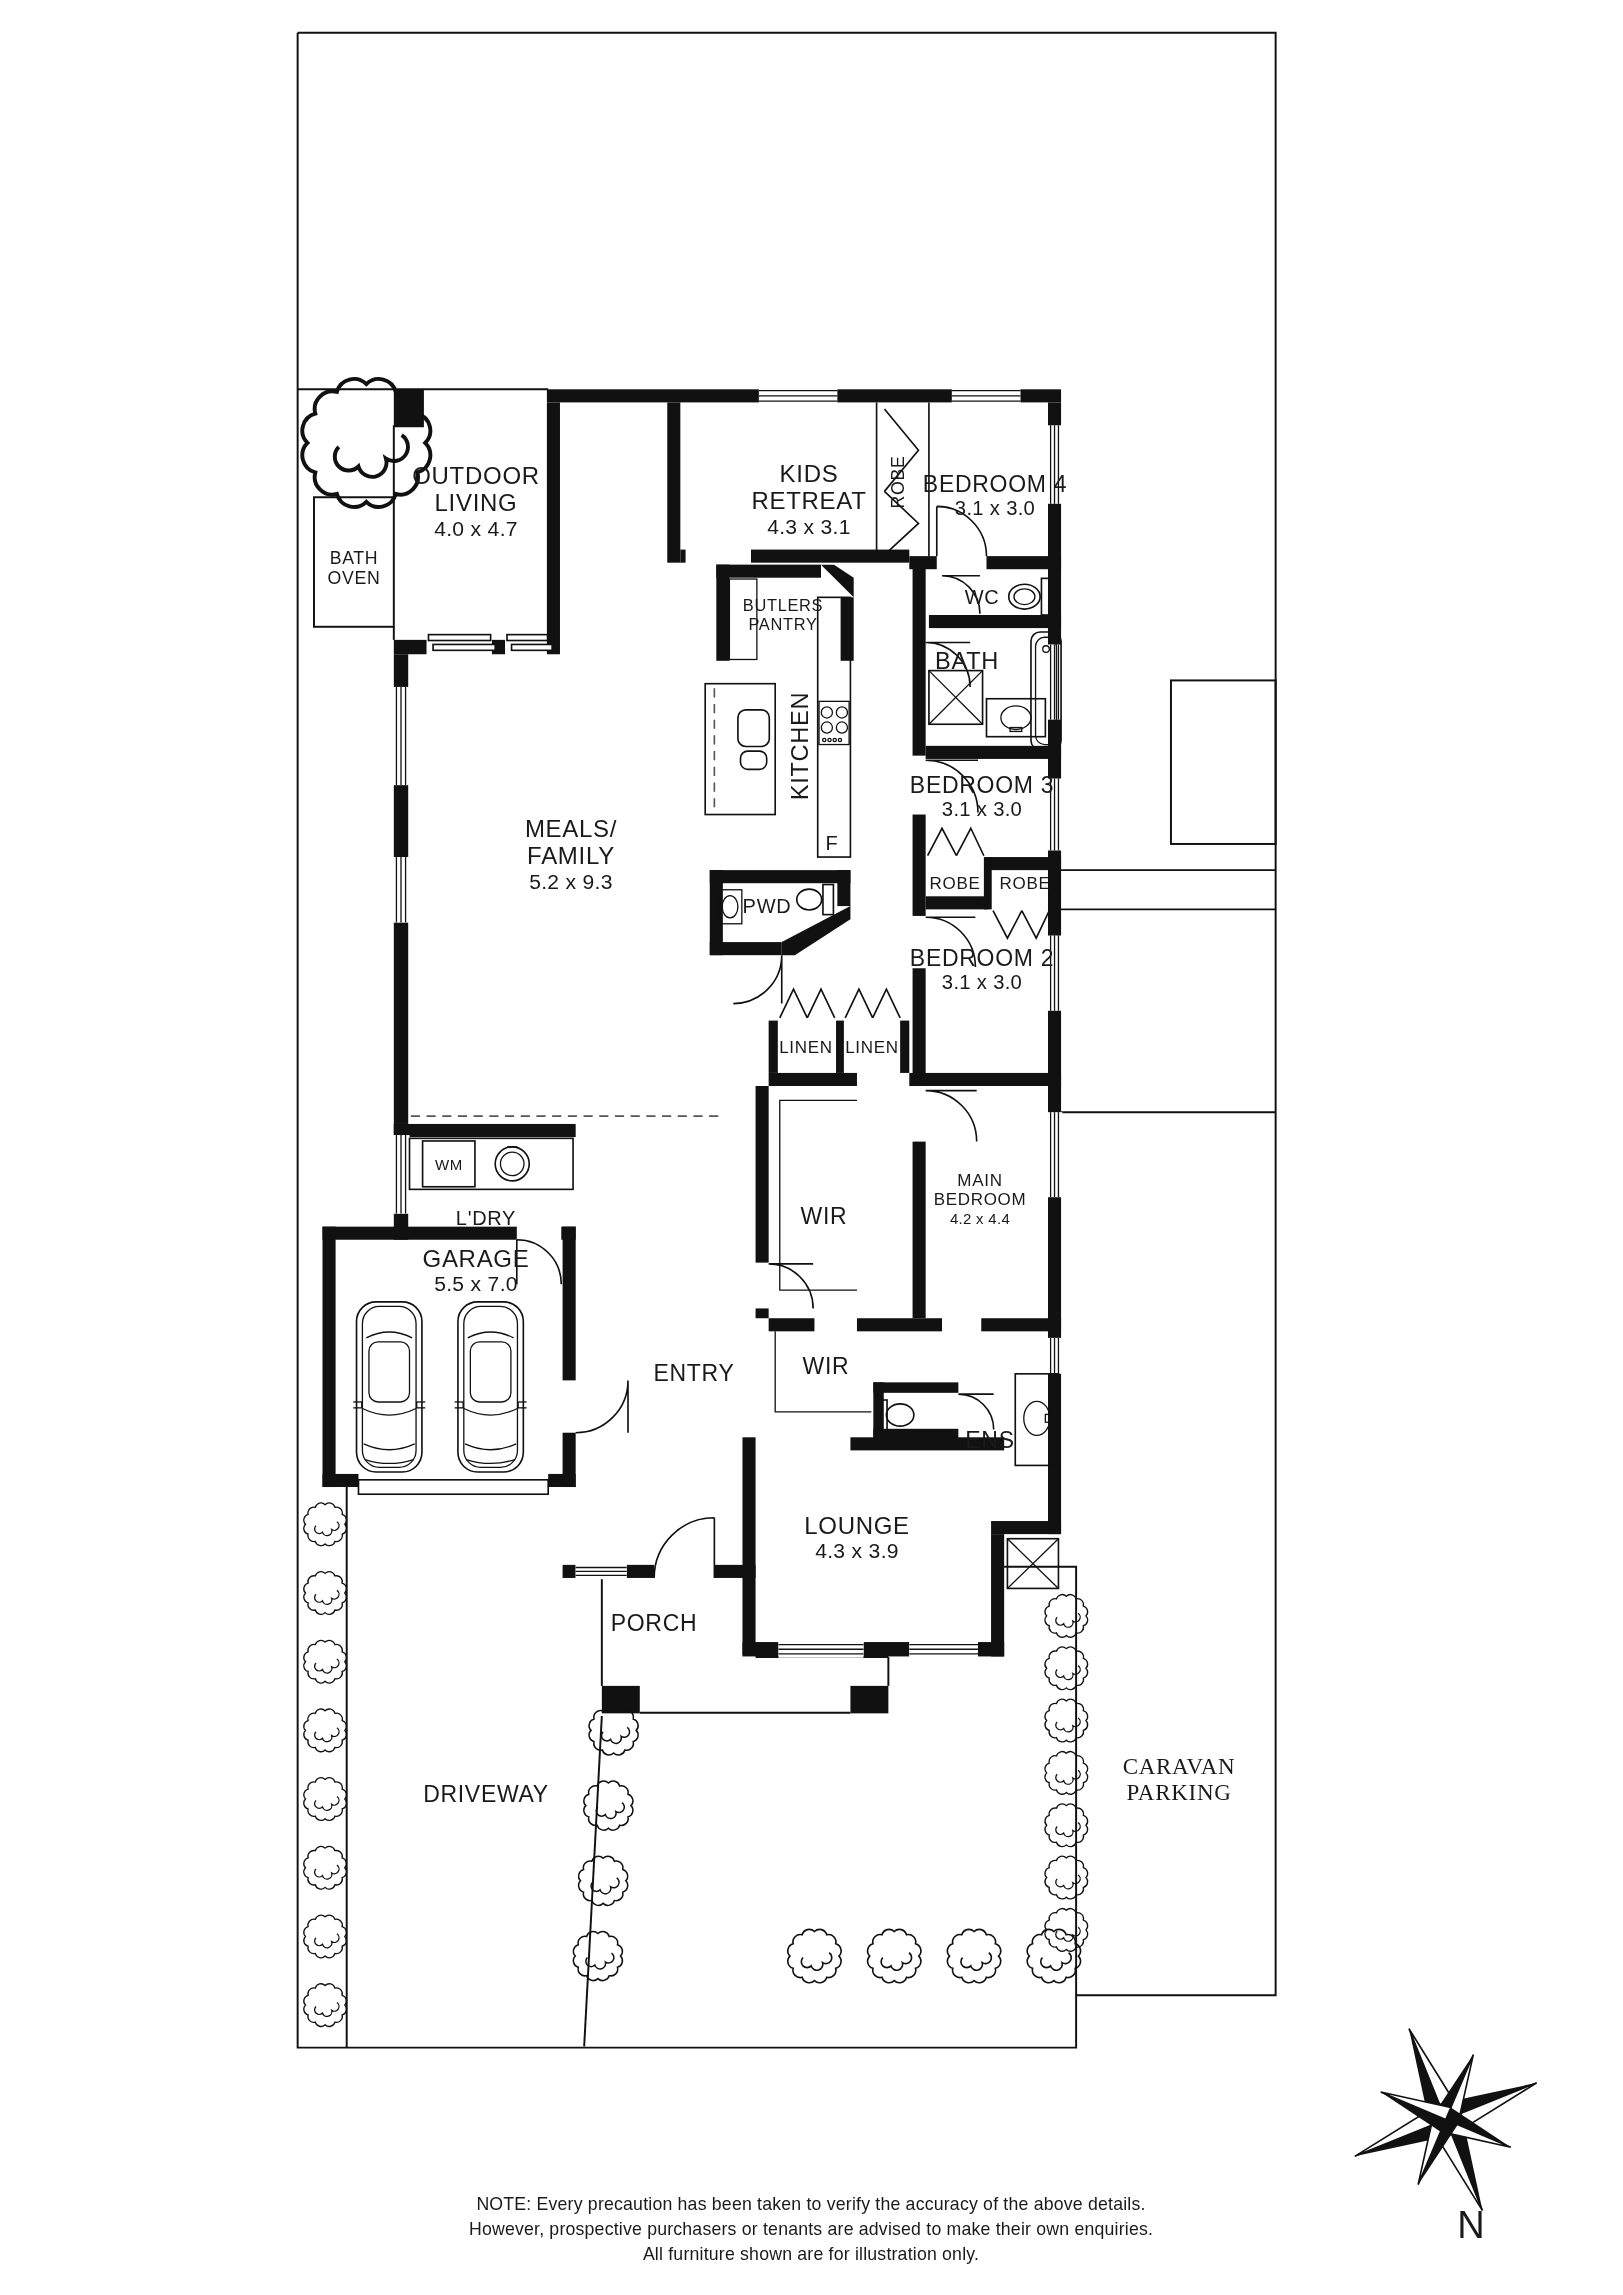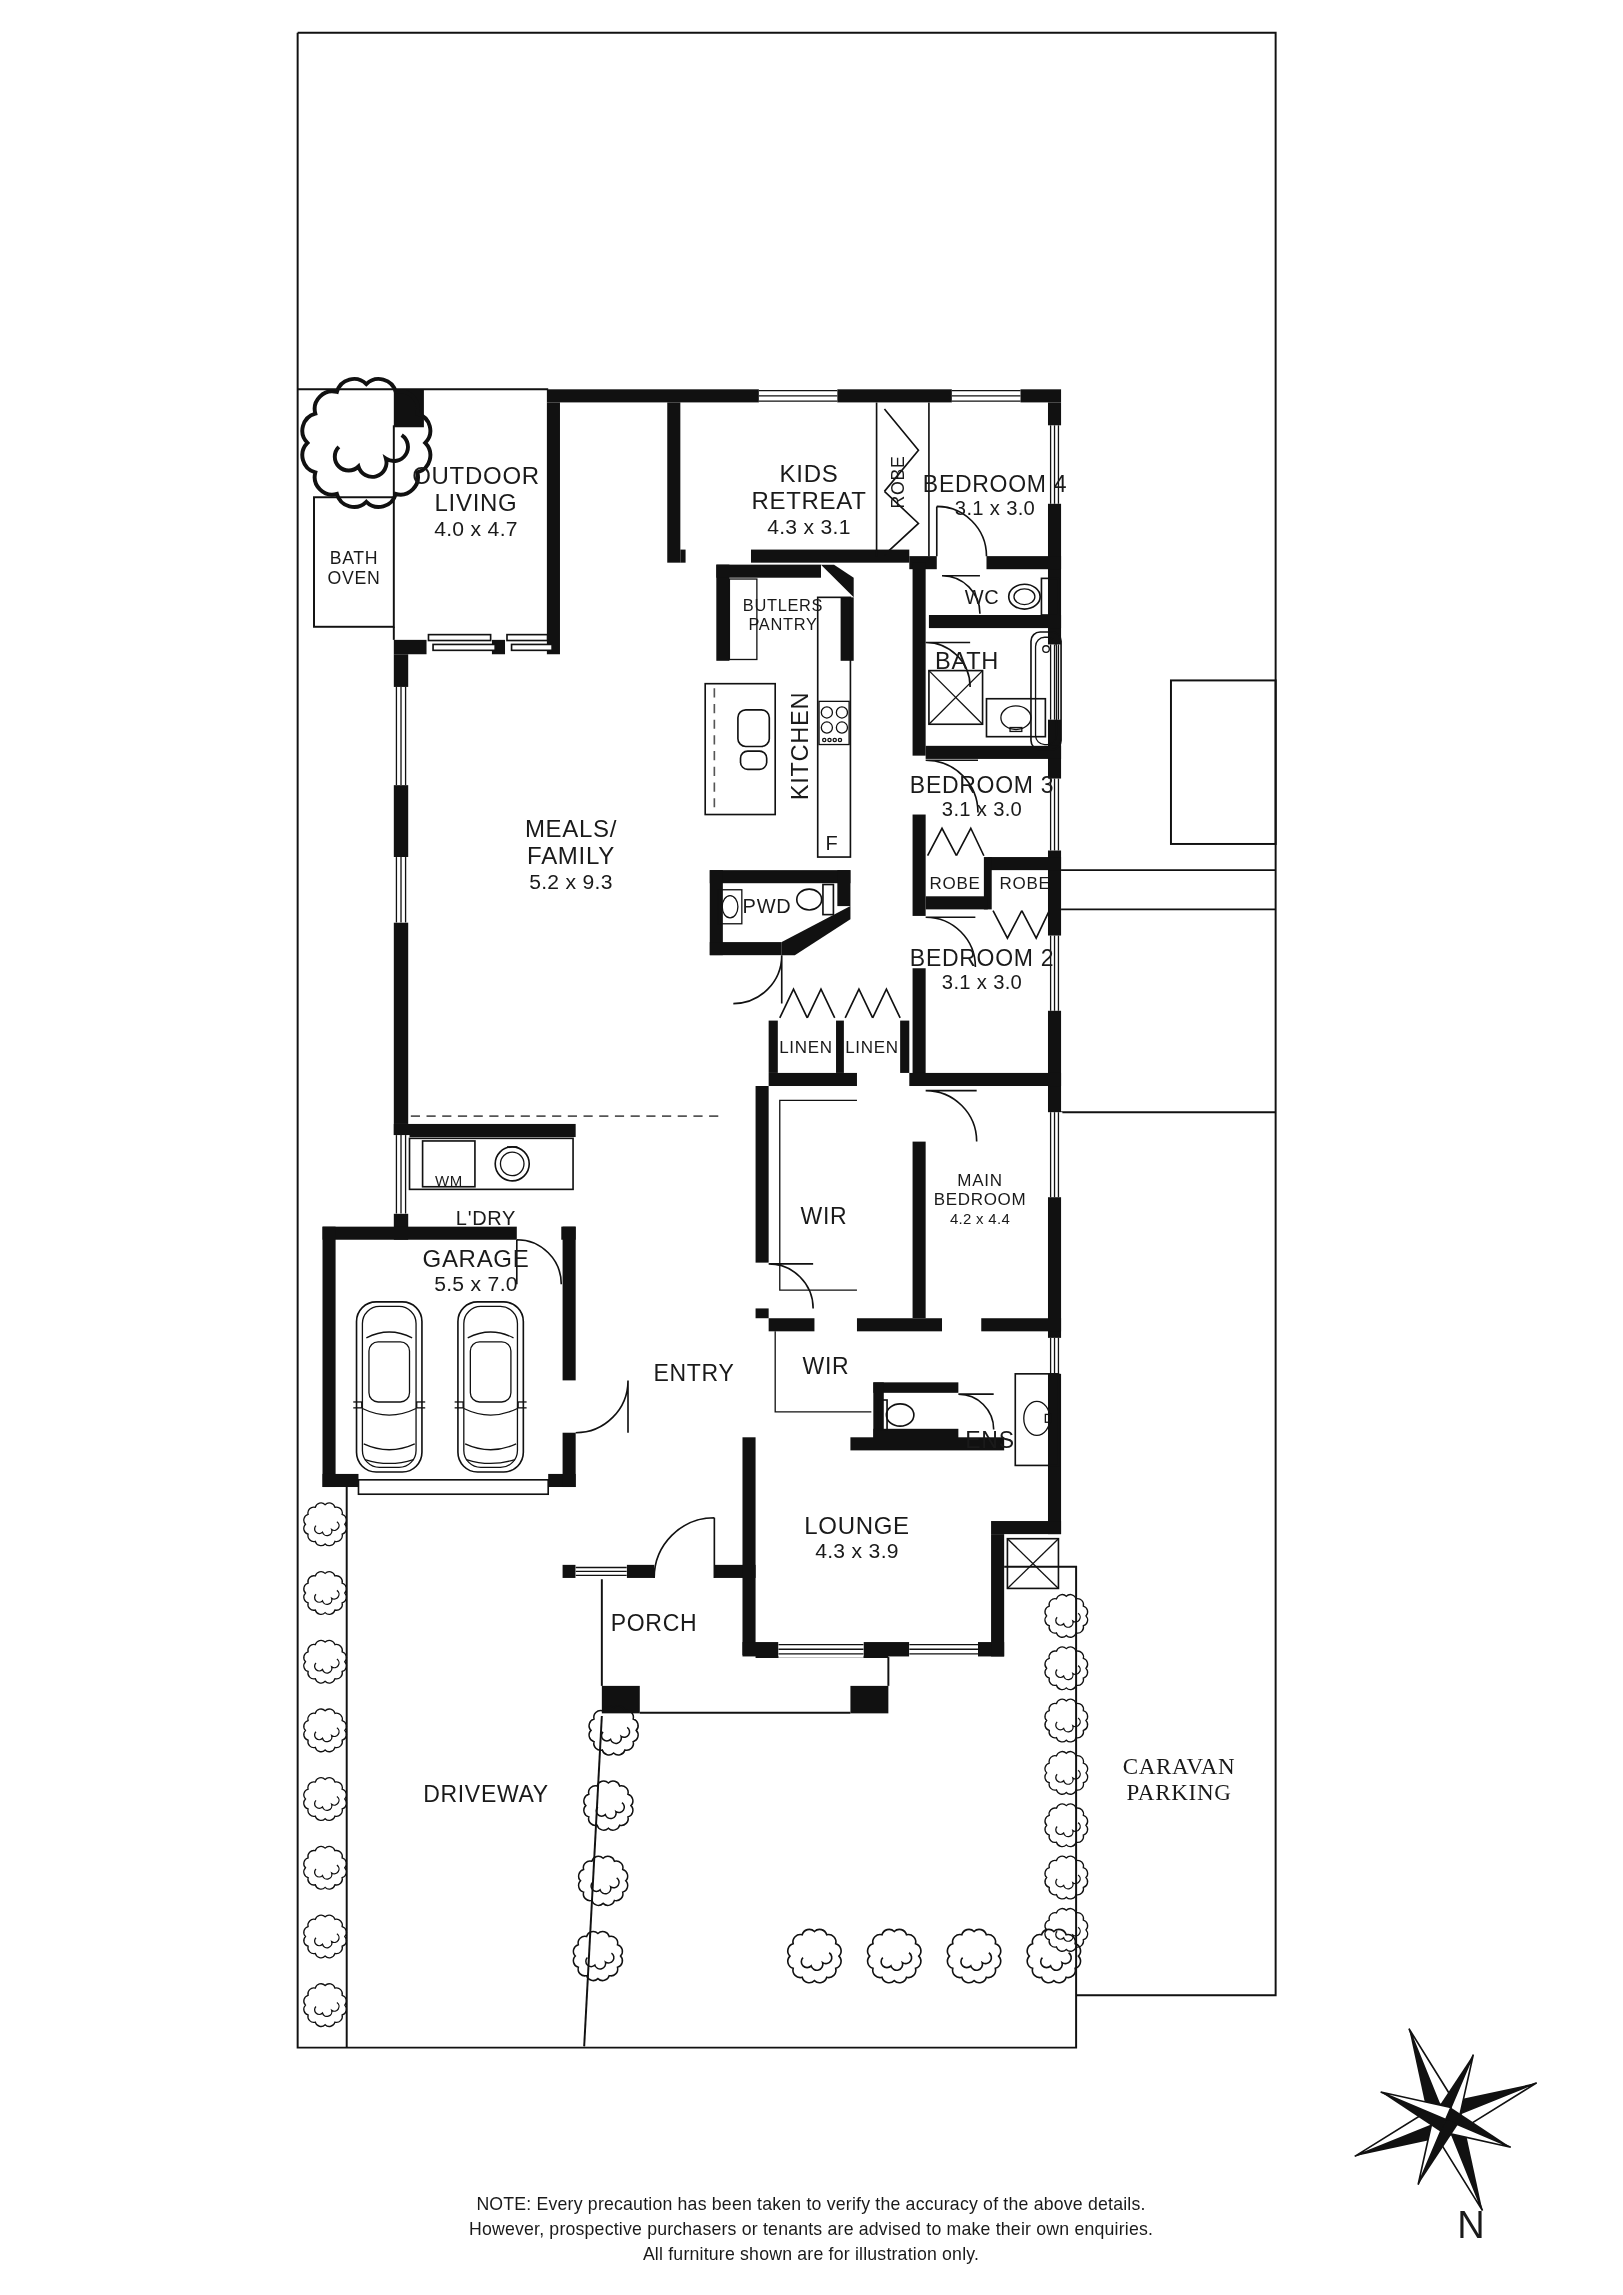--- a/index.html
+++ b/index.html
@@ -521,21 +521,21 @@
         <div>LINEN</div>
       </div>
       <div class="rlabel" style="left: 824px; top: 1216px; font-size: 23px; transform: translate(-50%, -50%);">
         <div>WIR</div>
       </div>
       <div class="rlabel" style="left: 980px; top: 1192px; font-size: 17px; transform: translate(-50%, -50%); margin-top: 7px;">
         <div>MAIN</div>
         <div>BEDROOM</div>
         <div class="rdims">4.2 x 4.4</div>
       </div>
-      <div class="rlabel" style="left: 449px; top: 1165px; font-size: 15px; transform: translate(-50%, -50%); margin-top: 16px;">
+      <div class="rlabel" style="left: 449px; top: 1165px; font-size: 15px; transform: translate(-50%, -50%);">
         <div>WM</div>
       </div>
       <div class="rlabel" style="left: 486px; top: 1218px; font-size: 20px; transform: translate(-50%, -50%);">
         <div>L'DRY</div>
       </div>
       <div class="rlabel" style="left: 442px; top: 1271px; font-size: 24px; transform: translate(-50%, -50%); margin-left: 34px;">
         <div>GARAGE</div>
         <div class="rdims">5.5 x 7.0</div>
       </div>
       <div class="rlabel" style="left: 694px; top: 1373px; font-size: 23px; transform: translate(-50%, -50%);">

